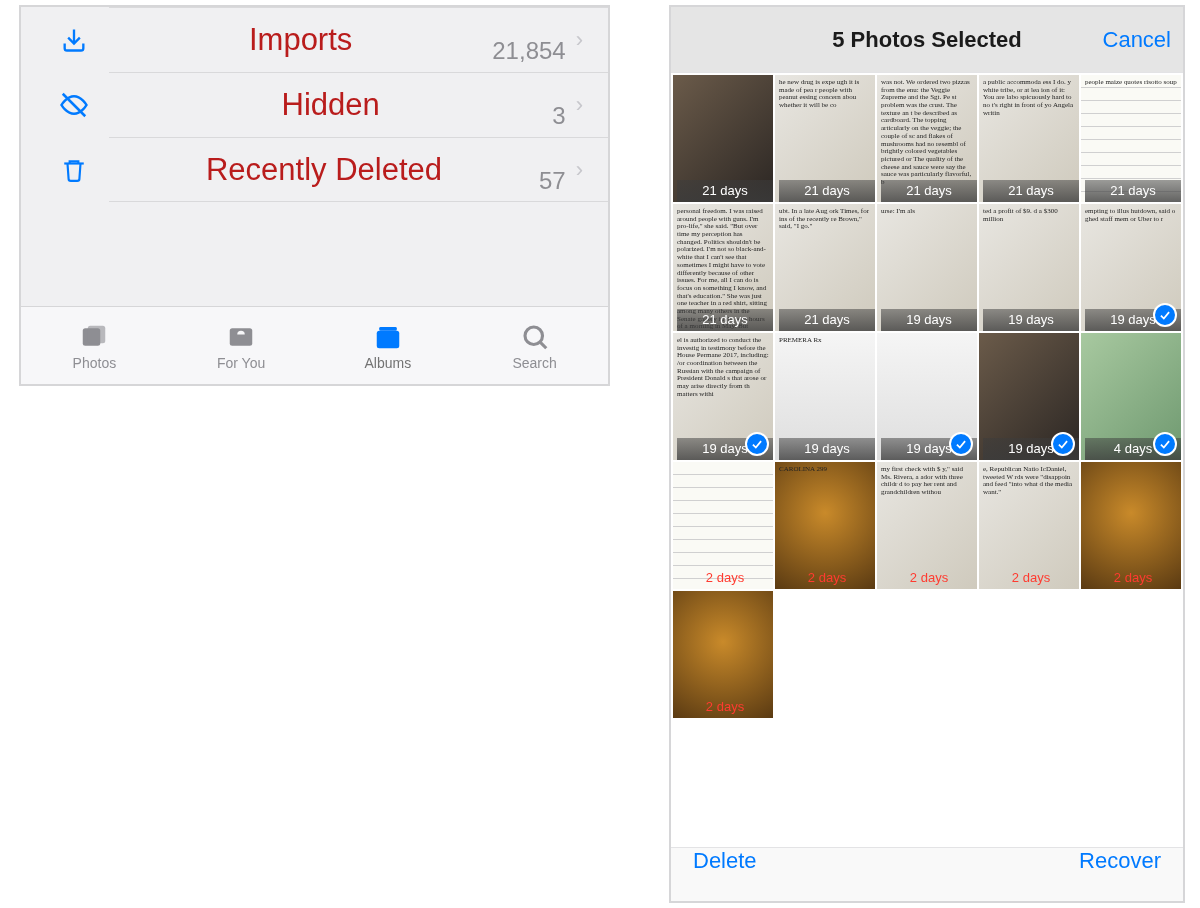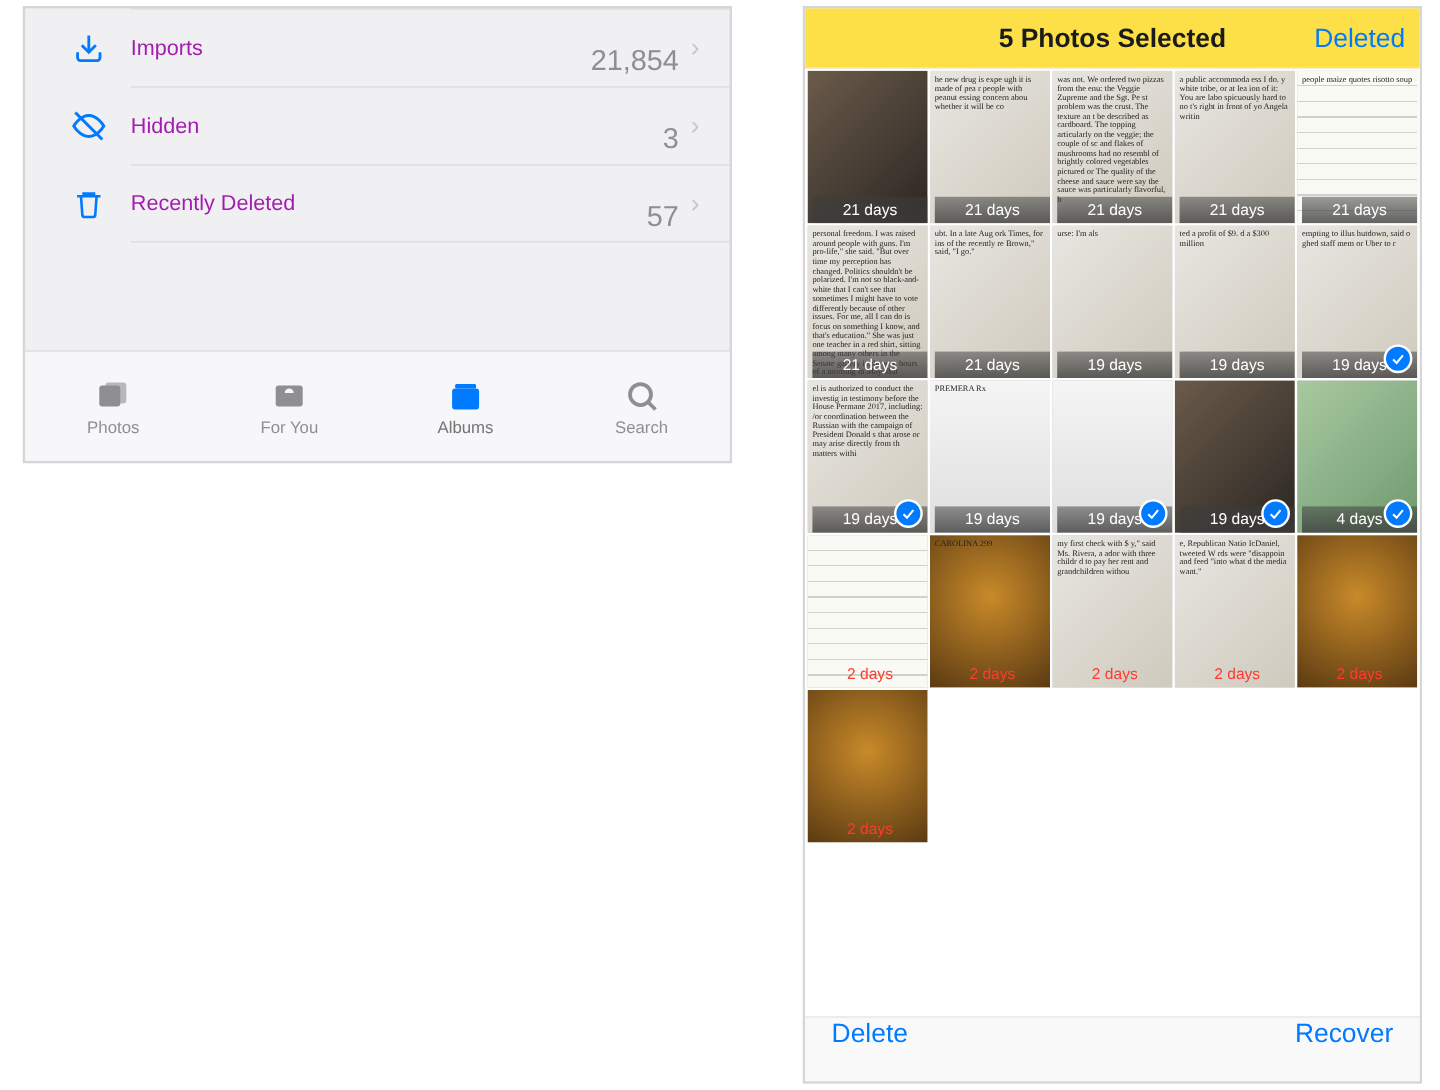--- a/index.html
+++ b/index.html
@@ -42,34 +42,35 @@
   .list-icon {
     position: absolute;
     left: -50px;
     width: 30px;
     height: 30px;
     color: #007aff;
     display:flex;align-items:center;justify-content:center;
   }
   .list-label {
     flex: 1;
-    font-size: 18px;
-    color: #a21caf;
+    font-size: 31px;
+    color: #b91c1c;
+    text-align: center;
   }
   .list-count {
     font-size: 24px;
     color: #8e8e93;
     margin-right: 10px;
     margin-top: 22px;
   }
   .chev { color: #c7c7cc; font-size:22px; }
   .tabbar {
     position: absolute;
     bottom: 0; left:0; right:0;
-    height: 92px;
+    height: 78px;
     background: #f7f7f9;
     border-top: 1px solid #d6d6d8;
     display:flex;
   }
   .tab {
     flex:1;
     display:flex;
     flex-direction:column;
     align-items:center;
     justify-content:center;
@@ -86,22 +87,22 @@
     left: 669px;
     top: 5px;
     width: 516px;
     height: 898px;
     background:#f9f9f9;
     border:2px solid #d6d6d8;
     display:flex;
     flex-direction:column;
   }
   .rp-header {
-    height:50px;
-    background:#fde047;
+    height:66px;
+    background:#e5e5e5;
     display:flex;
     align-items:center;
     position:relative;
     border-bottom:1px solid #e3e3e5;
     padding: 0 12px;
   }
   .rp-title {
     position:absolute; left:0; right:0;
     text-align:center;
     font-size:22px;
@@ -267,21 +268,21 @@
           </svg>
       </span>
       <span>Search</span>
     </div>
   </div>
 </div>
 
 <div class="right-panel">
   <div class="rp-header">
     <div class="rp-title">5 Photos Selected</div>
-    <div class="rp-cancel">Deleted</div>
+    <div class="rp-cancel">Cancel</div>
   </div>
 
   <div class="grid" id="grid">
       <div class="thumb photo">
         <div class="fill">
           <span>Despite Big House Losses, G.O.P. Shows No Signs of Course Correction</span>
         </div>
         <div class="days-band">21 days</div>
       </div>
       <div class="thumb text">

